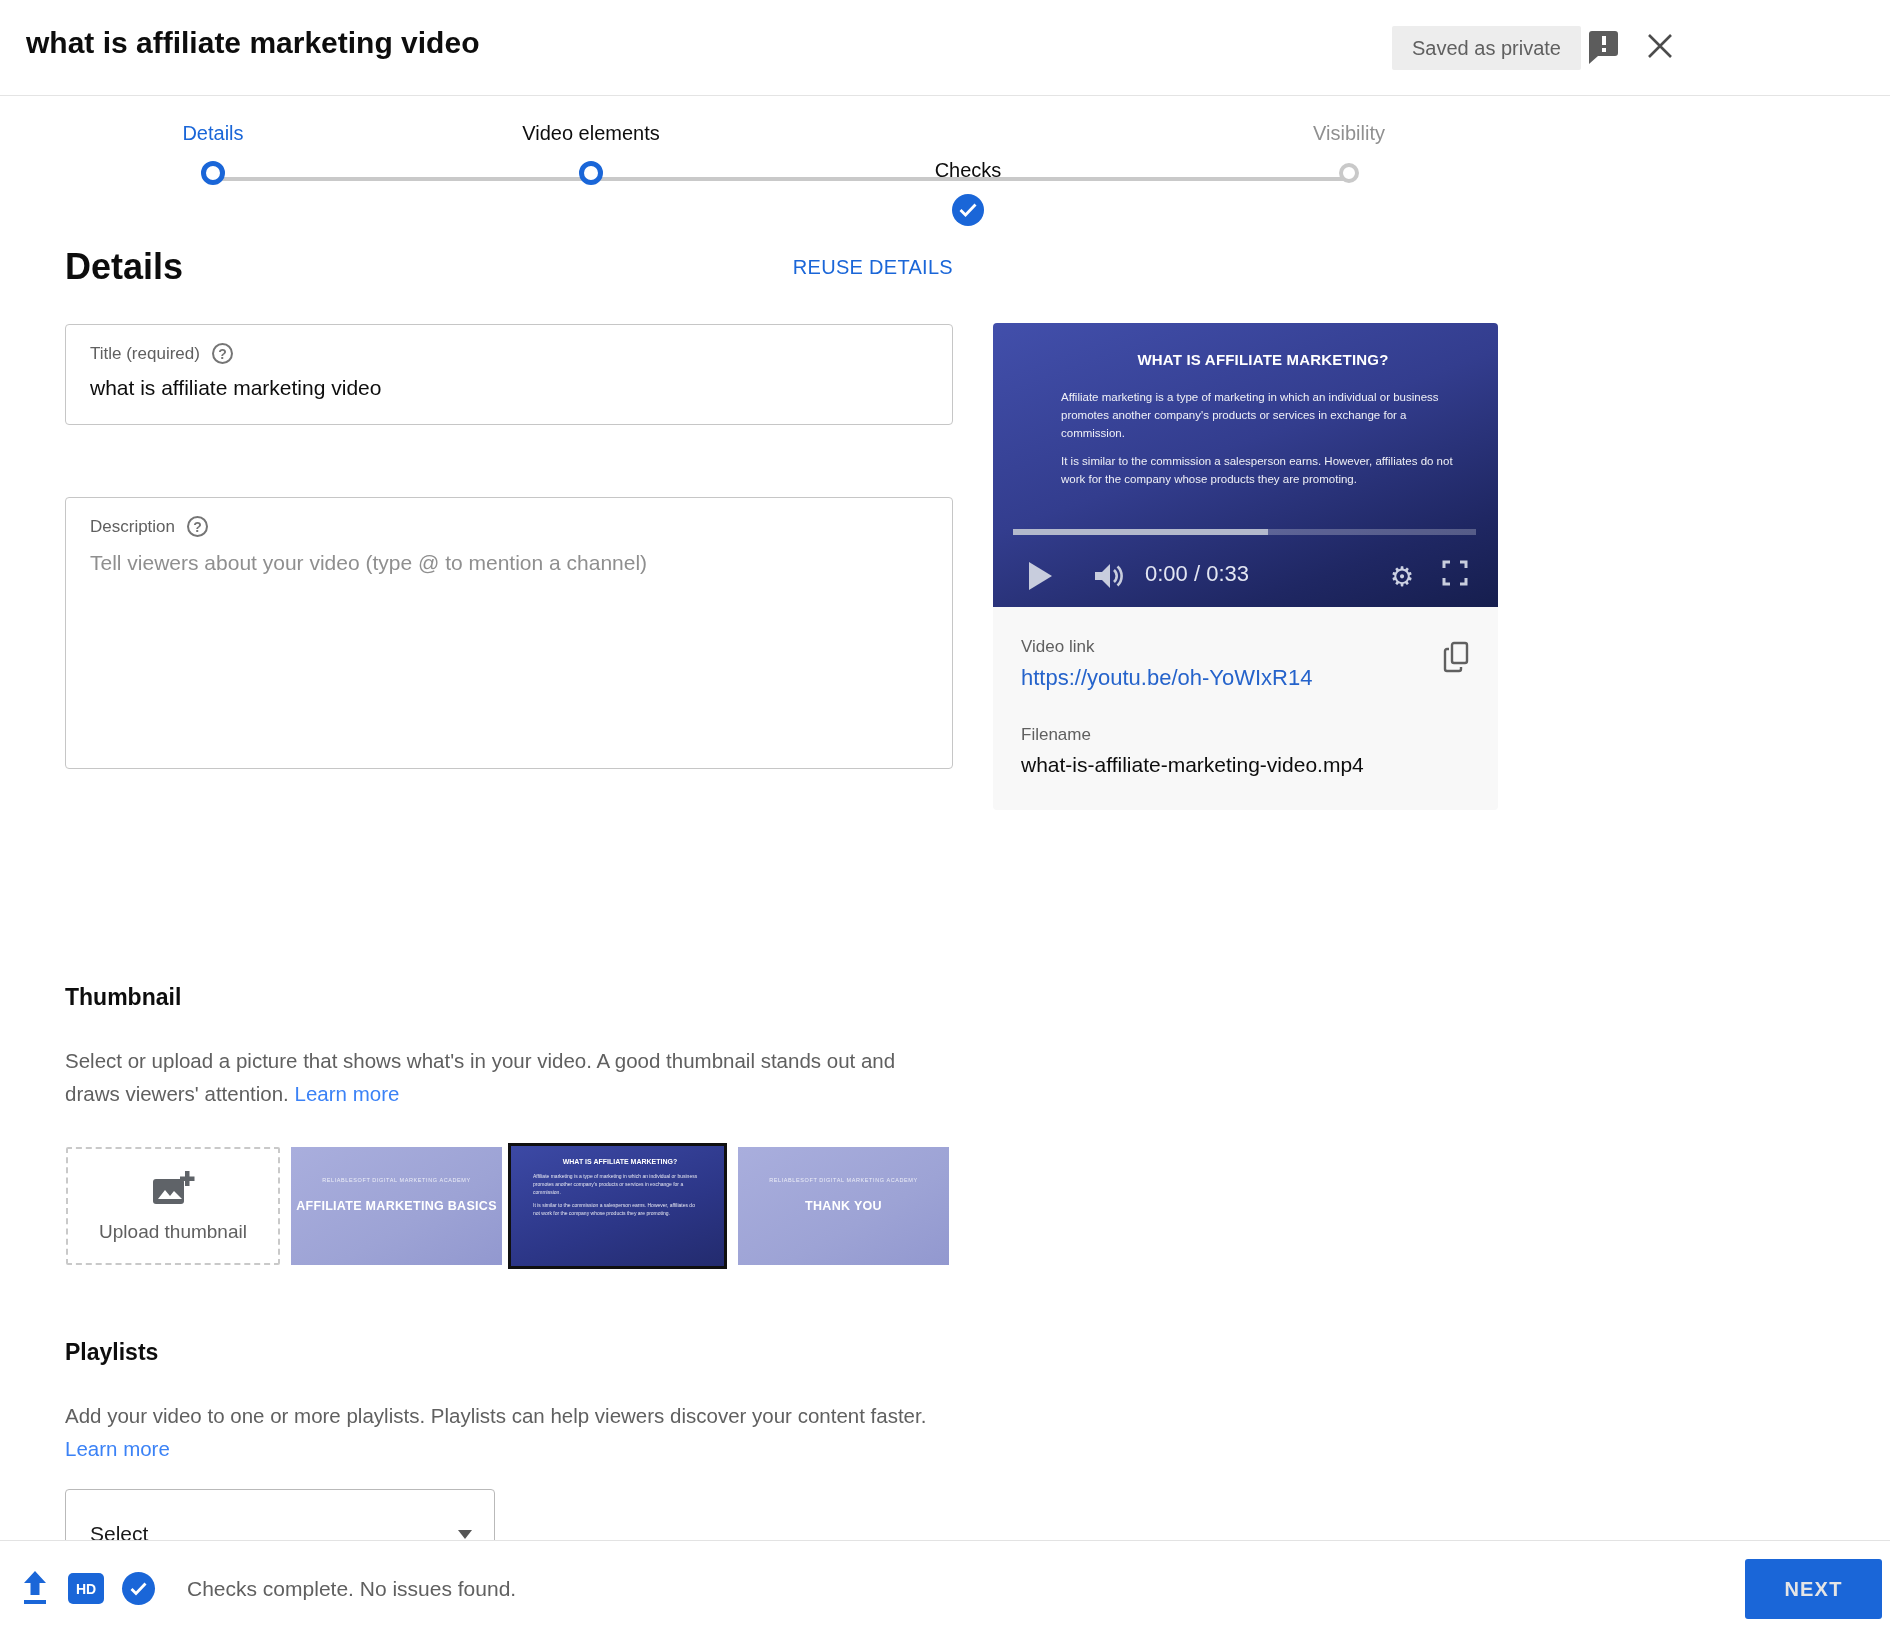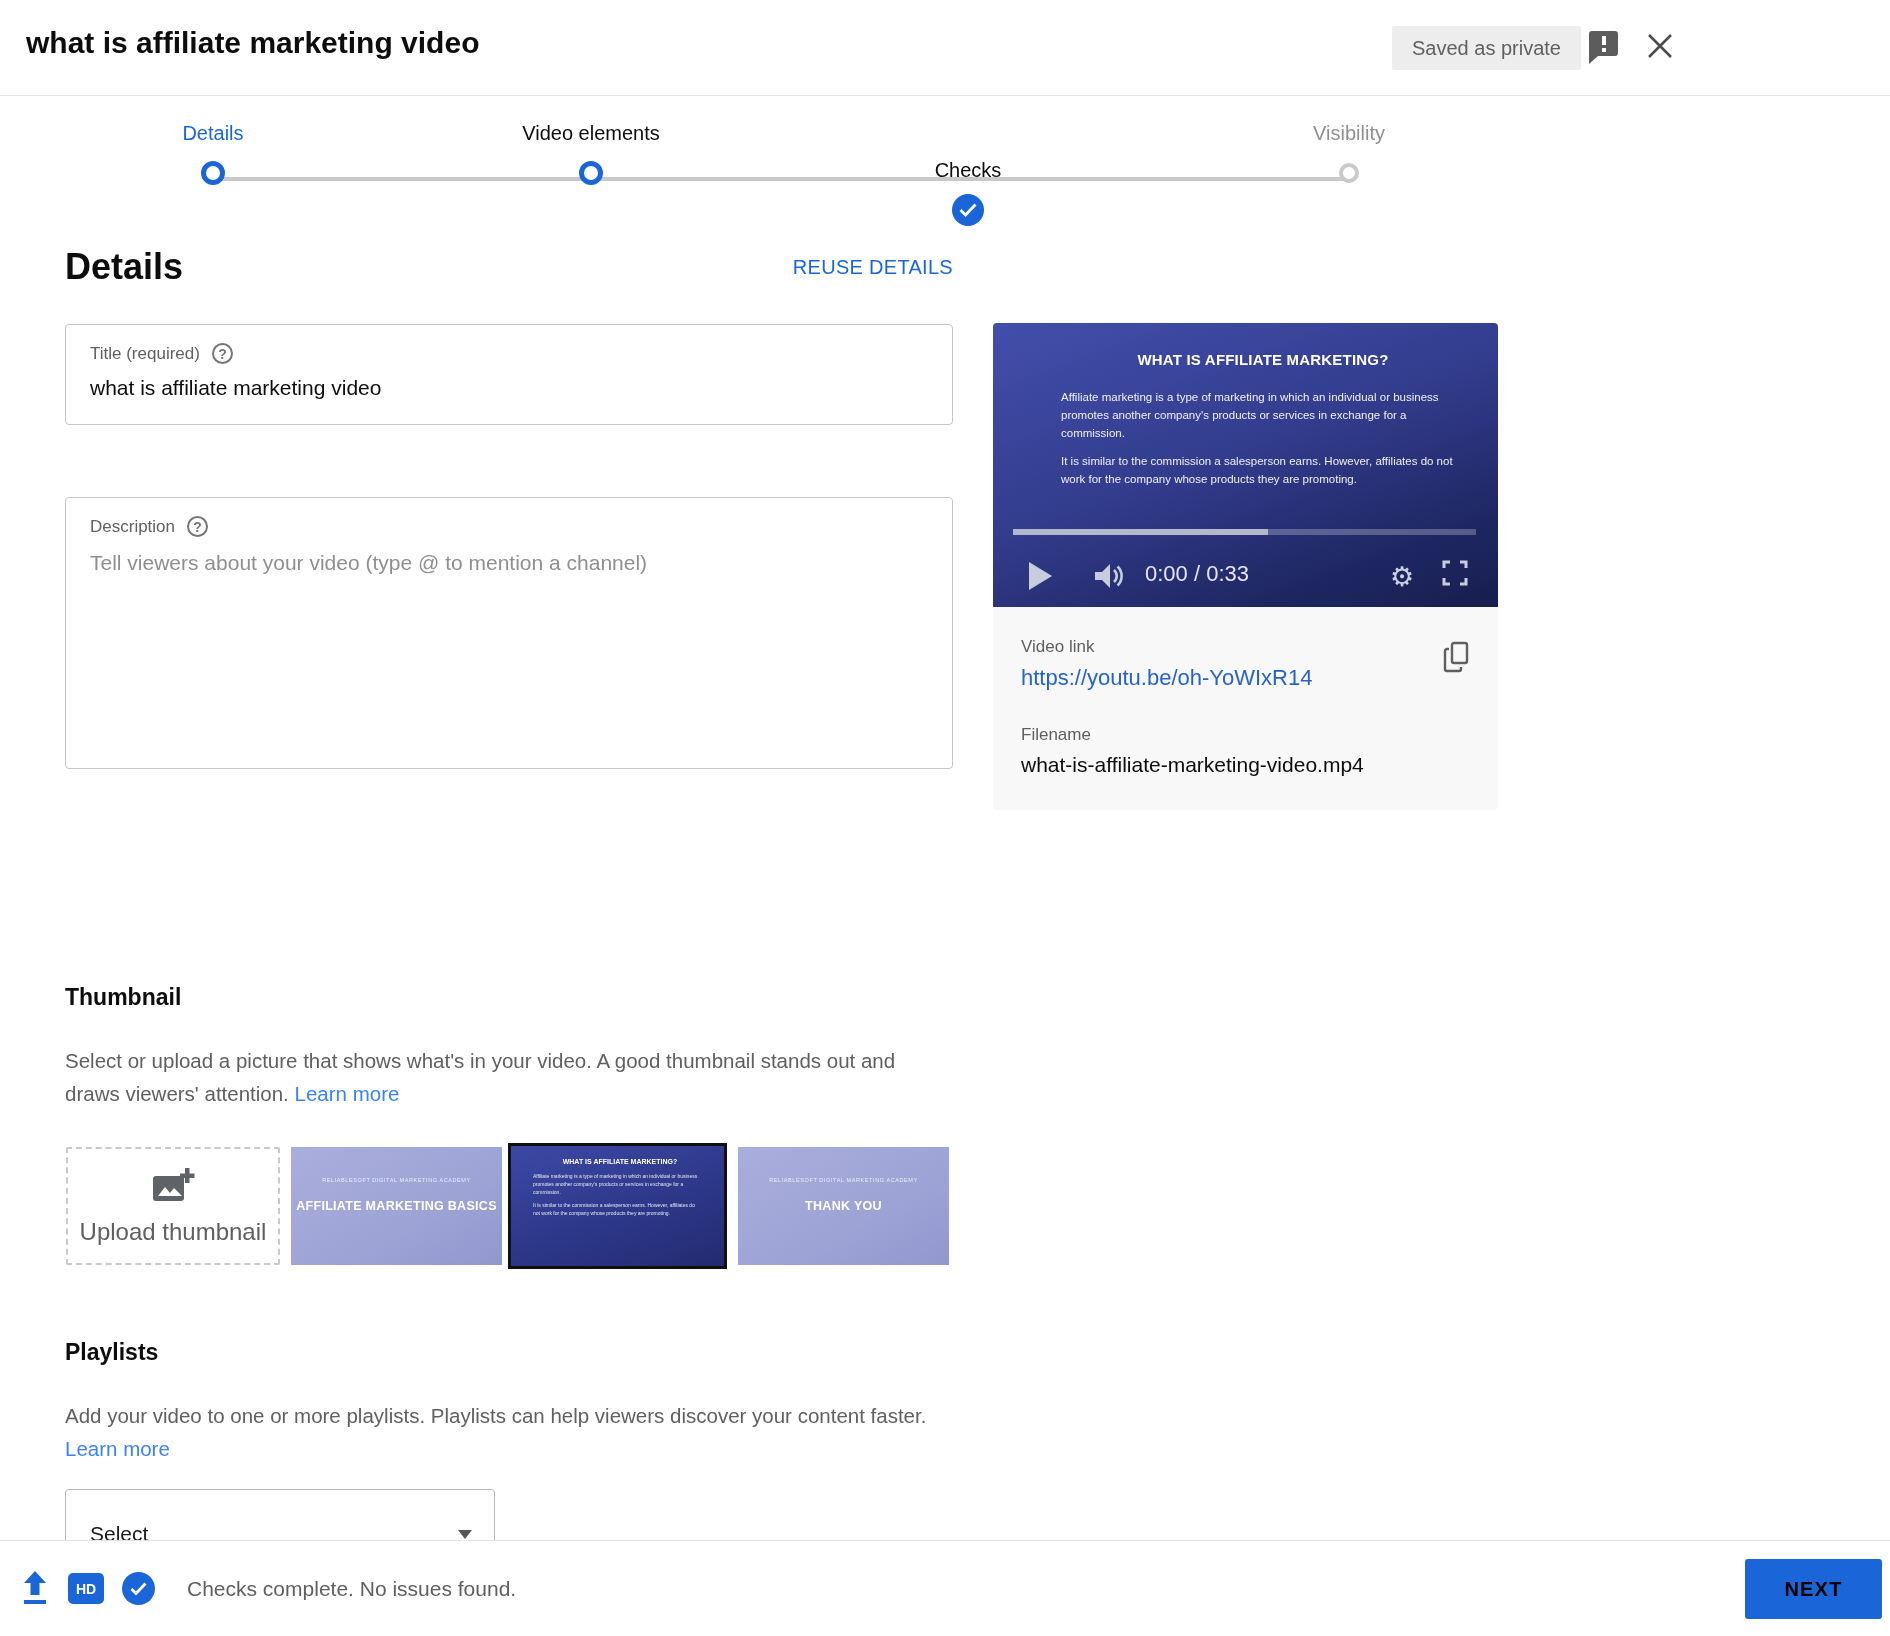--- a/index.html
+++ b/index.html
@@ -77,21 +77,21 @@
 
   
   .sec-h { position:absolute; left:65px; font-size:23px; font-weight:700; }
   .sec-p { position:absolute; left:65px; font-size:20.5px; color:#606060; line-height:1.62; }
   .sec-p a { color:#3b82f6; text-decoration:none; cursor:pointer; }
   .thumb-h { top:984px; }
   .thumb-p { top:1044px; width:884px; }
   .upload-box { position:absolute; left:66px; top:1147px; width:214px; height:118px;
     border:2px dashed #c9c9c9; border-radius:2px; background:#fff; display:flex; flex-direction:column;
     align-items:center; justify-content:center; gap:10px; cursor:pointer; }
-  .upload-label { font-size:24px; color:#606060; }
+  .upload-label { font-size:19px; color:#606060; }
   .thumb { position:absolute; top:1147px; width:211px; height:118px; cursor:pointer; overflow:hidden;
     color:#fff; }
   .thumb.peri { background:linear-gradient(150deg,#a9aedd 0%,#9da3d5 60%,#9298cf 100%); }
   .thumb-1 { left:291px; }
   .thumb-2 { left:508px; top:1143px; width:219px; height:126px; border:3px solid #101010;
     background:linear-gradient(160deg,#3c49a5 0%,#2c3687 60%,#232b6e 100%); }
   .thumb-3 { left:738px; }
   .brand { margin-top:30px; text-align:center; font-size:5.5px; letter-spacing:.6px; color:rgba(255,255,255,.8); }
   .thumb-big { margin-top:16px; text-align:center; font-size:12.5px; font-weight:700; letter-spacing:.3px; }
   .mini-title { margin-top:12px; margin-left:24px; width:170px; text-align:center; font-size:7px; font-weight:700; }
@@ -110,21 +110,21 @@
   
   .footer { position:absolute; left:0; top:1540px; width:1890px; height:96px; background:#fff;
     border-top:1px solid #e3e3e3; z-index:10; }
   .f-upload { position:absolute; left:18px; top:28px; }
   .f-hd { position:absolute; left:68px; top:32px; width:36px; height:31px; background:#1a66d8;
     border-radius:5px; color:#fff; font-size:14px; font-weight:700; display:flex; align-items:center; justify-content:center; }
   .f-check { position:absolute; left:122px; top:31px; width:33px; height:33px; border-radius:50%;
     background:#1a66d8; display:flex; align-items:center; justify-content:center; }
   .f-status { position:absolute; left:187px; top:36px; font-size:21px; color:#606060; }
   .next-btn { position:absolute; right:8px; top:18px; width:137px; height:60px; background:#1a66d8;
-    border:none; border-radius:3px; color:#000000; font-size:20px; font-weight:700; letter-spacing:1.2px;
+    border:none; border-radius:3px; color:#e5e5e5; font-size:20px; font-weight:700; letter-spacing:1.2px;
     font-family:inherit; cursor:pointer; }
 </style>
 </head>
 <body>
 
 <div class="header">
   <div class="header-title">what is affiliate marketing video</div>
   <div class="saved-badge">Saved as private</div>
   <div class="feedback-btn">
     <span>

